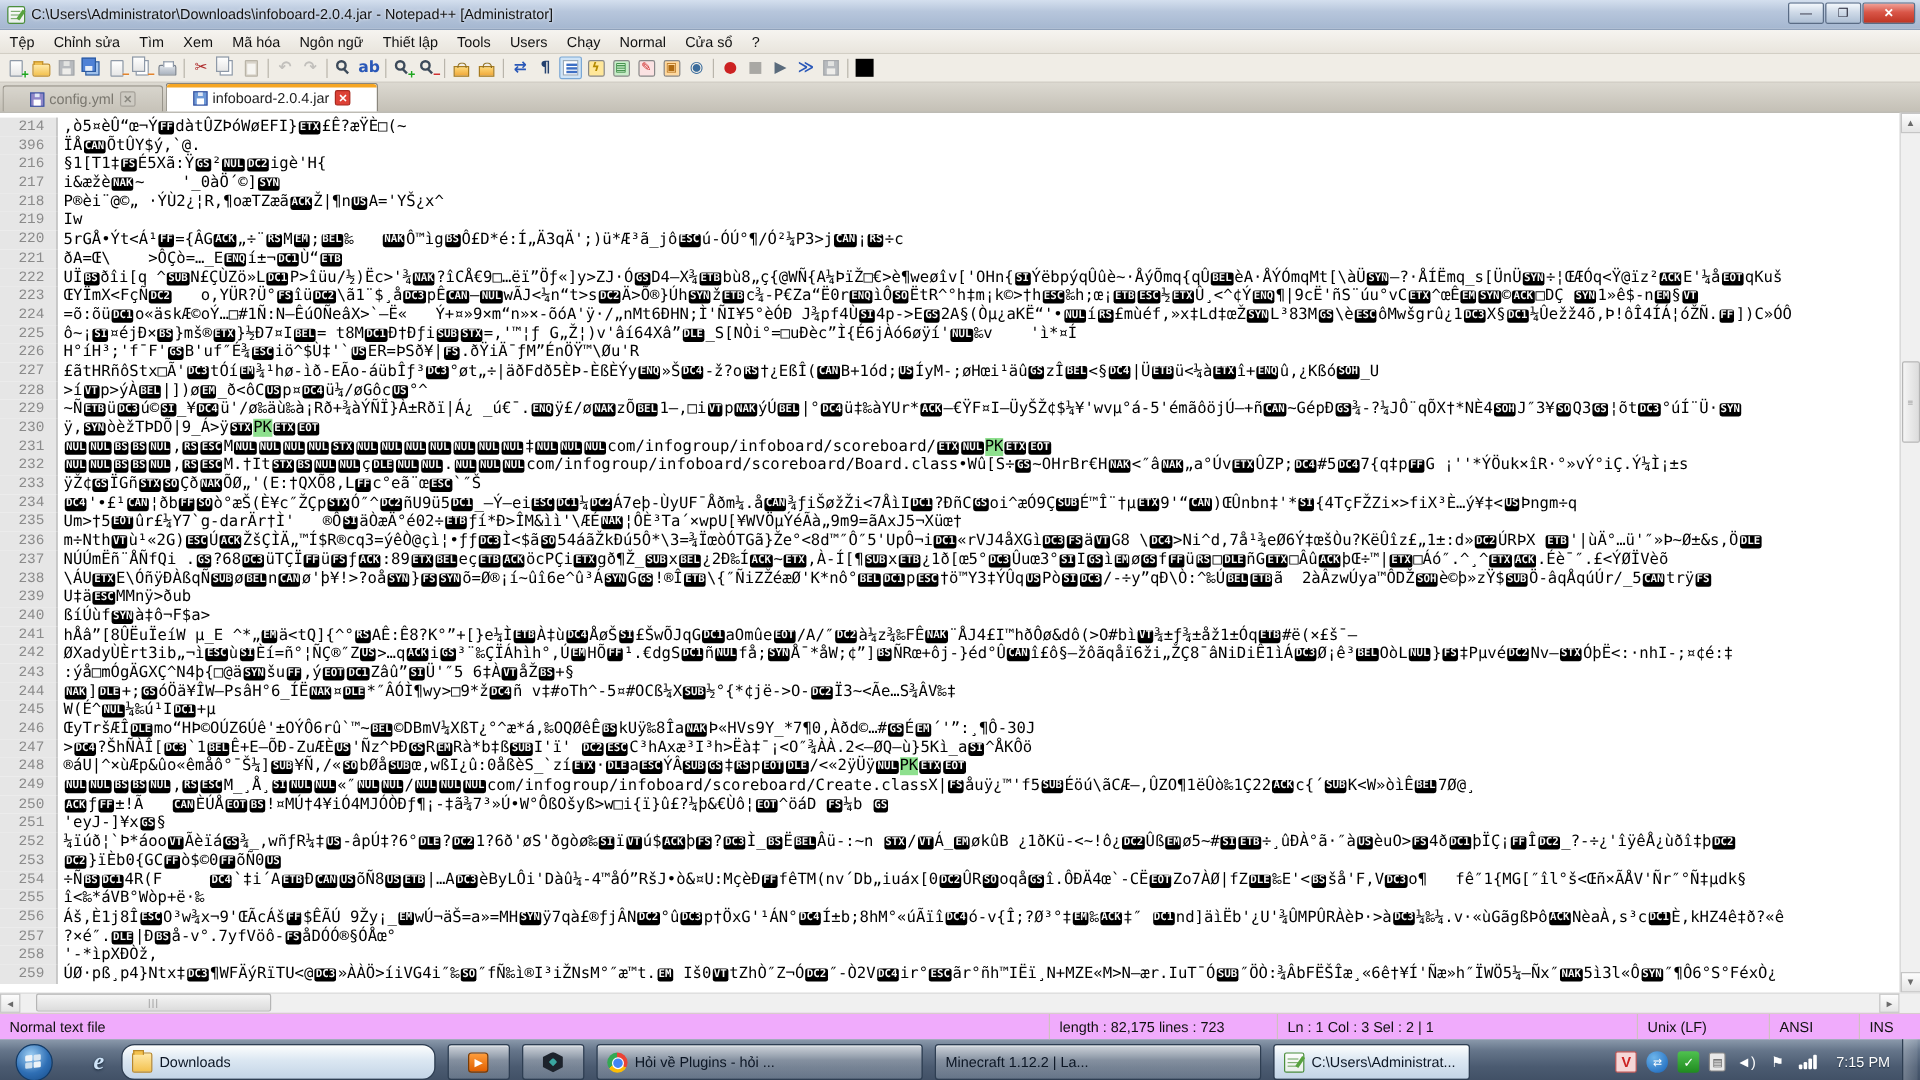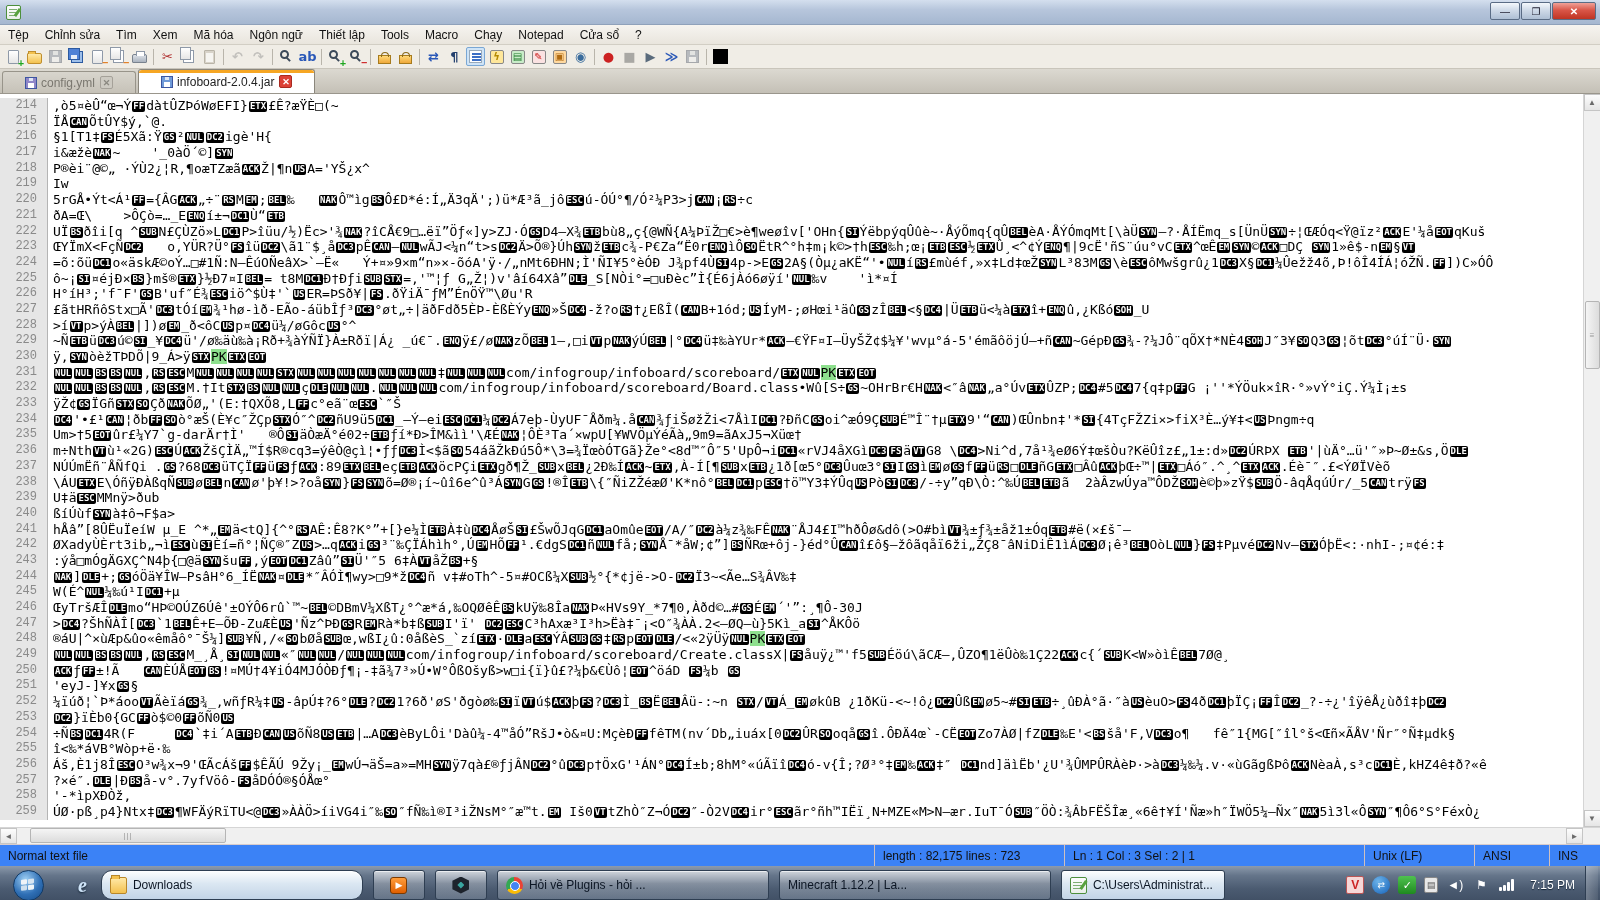--- a/index.html
+++ b/index.html
@@ -79,21 +79,21 @@
   .vscroll{width:17px;background:#f0f0f0;border-left:1px solid #d5d5d5;display:flex;flex-direction:column;align-items:center;}
   .varrow{width:17px;height:17px;background:linear-gradient(#fdfdfd,#e5e5e5);border:1px solid #c5c5c5;color:#6a6a6a;font-size:8px;display:flex;align-items:center;justify-content:center;}
   .vtrack{flex:1;width:17px;position:relative;}
   .vthumb{position:absolute;left:1px;width:15px;top:190px;height:68px;background:linear-gradient(90deg,#f5f5f5,#dcdcdc);border:1px solid #b5b5b5;border-radius:2px;display:flex;align-items:center;justify-content:center;color:#999;font-size:8px;}
   .hscrollrow{height:17px;display:flex;background:#f0f0f0;border-top:1px solid #d5d5d5;}
   .harrow{width:17px;height:16px;background:linear-gradient(#fdfdfd,#e5e5e5);border:1px solid #c5c5c5;color:#6a6a6a;font-size:8px;display:flex;align-items:center;justify-content:center;}
   .htrack{flex:1;position:relative;}
   .hthumb{position:absolute;top:0px;left:13px;width:196px;height:15px;background:linear-gradient(#f5f5f5,#dcdcdc);border:1px solid #b5b5b5;border-radius:2px;display:flex;align-items:center;justify-content:center;color:#999;font-size:8px;letter-spacing:1px;}
   .corner{width:17px;height:16px;background:#f0f0f0;}
   
-  .statusbar{height:22px;background:#3b82f6;border-top:1px solid #d8cccc;display:flex;align-items:center;font-size:12px;color:#111;}
+  .statusbar{height:22px;background:#f0abfc;border-top:1px solid #d8cccc;display:flex;align-items:center;font-size:12px;color:#111;}
   .st{border-right:1px solid #cfc0c0;height:100%;display:flex;align-items:center;padding:0 8px;}
   .st.first{flex:1;}
   .st.w190{width:190px;}
   .st.w300{width:300px;}
   .st.w110{width:110px;}
   .st.w75{width:75px;}
   .st.w50{width:50px;border-right:none;}
   
   .taskbar{height:38px;background:linear-gradient(#8c9aac,#65758a 25%,#4b5b71 60%,#3e4d62);display:flex;align-items:center;padding:0 2px;}
   .orb{width:44px;height:33px;display:flex;align-items:center;justify-content:center;margin-left:4px;}
@@ -132,38 +132,39 @@
   .b1{height:4px;}.b2{height:6px;}.b3{height:9px;}.b4{height:12px;}
   .clock{color:#fff;font-size:12px;margin:0 10px;text-shadow:0 1px 1px #123;}
   .showdesk{width:13px;height:38px;background:linear-gradient(90deg,rgba(255,255,255,.25),rgba(255,255,255,.08));border-left:1px solid #2e3e52;}
 </style>
 </head>
 <body>
 
 <div>
   <div class="titlebar">
     <span class="npp-ico"></span>
+    <span class="titletext">C:\Users\Administrator\Downloads\infoboard-2.0.4.jar - Notepad++ [Administrator]</span>
     <span class="winbtns">
       <span class="winbtn">—</span>
       <span class="winbtn">❐</span>
       <span class="winbtn close">✕</span>
     </span>
   </div>
   <div class="menubar" id="menubar">
       <span class="menuitem">Tệp</span>
       <span class="menuitem">Chỉnh sửa</span>
       <span class="menuitem">Tìm</span>
       <span class="menuitem">Xem</span>
       <span class="menuitem">Mã hóa</span>
       <span class="menuitem">Ngôn ngữ</span>
       <span class="menuitem">Thiết lập</span>
       <span class="menuitem">Tools</span>
-      <span class="menuitem">Macro</span>
+      <span class="menuitem">Users</span>
       <span class="menuitem">Chạy</span>
-      <span class="menuitem">Notepad</span>
+      <span class="menuitem">Normal</span>
       <span class="menuitem">Cửa sổ</span>
       <span class="menuitem">?</span>
     </div>
   <div class="toolbar" id="toolbar">
       <span class="tbi">
         <span class="k-page"></span>
         <span class="badge" style="color: rgb(31, 165, 31);">+</span>
       </span>
       <span class="tbi">
         <span class="k-folder"></span>
@@ -280,21 +281,21 @@
       <div class="tab active">
         <span class="tabfloppy" style="background: rgb(111, 154, 216);"></span>
         <span>infoboard-2.0.4.jar</span>
         <span class="tabx red">✕</span>
       </div>
     </div>
   <div class="editorwrap">
     <div class="editor">
       <div class="lines" id="lines">
           <div class="line"><span class="ln">214</span><span class="code">,ò5¤èÛ“œ¬Ý<span class="ctrl">FF</span>dàtÛZÞóWøEFI}<span class="ctrl">ETX</span>£Ê?æŸÈ□(~</span></div>
-          <div class="line"><span class="ln">215</span><span class="code">ÏÅ<span class="ctrl">CAN</span>ÕtÛY$ý,`@.</span></div>
+          <div class="line"><span class="ln">396</span><span class="code">ÏÅ<span class="ctrl">CAN</span>ÕtÛY$ý,`@.</span></div>
           <div class="line"><span class="ln">216</span><span class="code">§1[T1‡<span class="ctrl">FS</span>É5Xã:Ÿ<span class="ctrl">GS</span>²<span class="ctrl">NUL</span><span class="ctrl">DC2</span>igè'H{</span></div>
           <div class="line"><span class="ln">217</span><span class="code">i&amp;æžè<span class="ctrl">NAK</span>~    '_0àÖ´©]<span class="ctrl">SYN</span></span></div>
           <div class="line"><span class="ln">218</span><span class="code">P®èi¨@©„ ·ÝÙ2¿¦R,¶oæTZæã<span class="ctrl">ACK</span>Ž|¶n<span class="ctrl">US</span>A='YŠ¿x^</span></div>
           <div class="line"><span class="ln">219</span><span class="code">Iw</span></div>
           <div class="line"><span class="ln">220</span><span class="code">5rGÅ•Ýt&lt;Á¹<span class="ctrl">FF</span>={ÂG<span class="ctrl">ACK</span>„÷¨<span class="ctrl">RS</span>M<span class="ctrl">EM</span>;<span class="ctrl">BEL</span>‰   <span class="ctrl">NAK</span>Ô™ìg<span class="ctrl">BS</span>Ô£D*é:Í„Ä3qÄ';)ü*Æ³ã_jô<span class="ctrl">ESC</span>ú-ÓÚ°¶/Ó²¼P3&gt;j<span class="ctrl">CAN</span>¡<span class="ctrl">RS</span>÷c</span></div>
           <div class="line"><span class="ln">221</span><span class="code">ðA=Œ\    &gt;ÔÇò=…_E<span class="ctrl">ENQ</span>í±¬<span class="ctrl">DC1</span>Ù“<span class="ctrl">ETB</span></span></div>
           <div class="line"><span class="ln">222</span><span class="code">UÏ<span class="ctrl">BS</span>ðîi[q ^<span class="ctrl">SUB</span>N£ÇÙZö»L<span class="ctrl">DC1</span>P&gt;îüu/½)Ëc&gt;'¾<span class="ctrl">NAK</span>?îCÅ€9□…ëï”Öƒ«]y&gt;ZJ·Ó<span class="ctrl">GS</span>D4–X¾<span class="ctrl">ETB</span>bù8„ç{@WÑ{A¼ÞïŽ□€&gt;è¶weøîv['OHn{<span class="ctrl">SI</span>ÝëbpýqÛûè~·ÅýÕmq{qÛ<span class="ctrl">BEL</span>èA·ÅÝÓmqMt[\àÜ<span class="ctrl">SYN</span>—?·ÅÍËmq_s[ÜnÜ<span class="ctrl">SYN</span>÷¦ŒÆÓq&lt;Ÿ@ïz²<span class="ctrl">ACK</span>E'¼å<span class="ctrl">EOT</span>qKuš</span></div>
           <div class="line"><span class="ln">223</span><span class="code">ŒYÏmX&lt;FçÑ<span class="ctrl">DC2</span>   o,YÜR?Ü°<span class="ctrl">FS</span>îü<span class="ctrl">DC2</span>\ã1¨$¸å<span class="ctrl">DC3</span>pÊ<span class="ctrl">CAN</span>–<span class="ctrl">NUL</span>wÃJ&lt;¼n“t&gt;s<span class="ctrl">DC2</span>Ä&gt;Õ®}Úh<span class="ctrl">SYN</span>ž<span class="ctrl">ETB</span>c¾-P€Za“Ë0r<span class="ctrl">ENQ</span>ìÔ<span class="ctrl">SO</span>ËtR^°h‡m¡k©&gt;†h<span class="ctrl">ESC</span>‰h;œ¡<span class="ctrl">ETB</span><span class="ctrl">ESC</span>½<span class="ctrl">ETX</span>Û¸&lt;^¢Ý<span class="ctrl">ENQ</span>¶|9cË'ñS¨úu°vC<span class="ctrl">ETX</span>^œÊ<span class="ctrl">EM</span><span class="ctrl">SYN</span>©<span class="ctrl">ACK</span>□DÇ <span class="ctrl">SYN</span>1»ê$-n<span class="ctrl">EM</span>§<span class="ctrl">VT</span></span></div>
           <div class="line"><span class="ln">224</span><span class="code">=õ:õü<span class="ctrl">DC1</span>o«äskÆ©oÝ…□#1Ñ:N—ÊúOÑeâX&gt;`—Ë«   Ý+¤»9×m“n»×-õóA'ÿ·/„nMt6ÐHN;Ì'ÑI¥5°èÓÐ J¾pf4Ù<span class="ctrl">SI</span>4p-&gt;E<span class="ctrl">GS</span>2A§(Òµ¿aKË“'•<span class="ctrl">NUL</span>í<span class="ctrl">RS</span>£mùéf,»x‡Ld‡œŽ<span class="ctrl">SYN</span>L³83M<span class="ctrl">GS</span>\è<span class="ctrl">ESC</span>ôMwšgrû¿1<span class="ctrl">DC3</span>X§<span class="ctrl">DC1</span>¼Ûežž4õ,Þ!ôÎ4ÍÁ¦óŽÑ.<span class="ctrl">FF</span>])C»ÓÔ</span></div>
           <div class="line"><span class="ln">225</span><span class="code">ô~¡<span class="ctrl">SI</span>¤éjÐ×<span class="ctrl">BS</span>}mš®<span class="ctrl">ETX</span>}½Ð7¤I<span class="ctrl">BEL</span>= t8M<span class="ctrl">DC1</span>Ð†Ðƒi<span class="ctrl">SUB</span><span class="ctrl">STX</span>=,'™¦ƒ G„Ž¦)v'âí64Xâ”<span class="ctrl">DLE</span>_S[NÒi°=□uÐèc”Ì{É6jÀó6øÿí'<span class="ctrl">NUL</span>‰v    'ì*¤Í</span></div>

